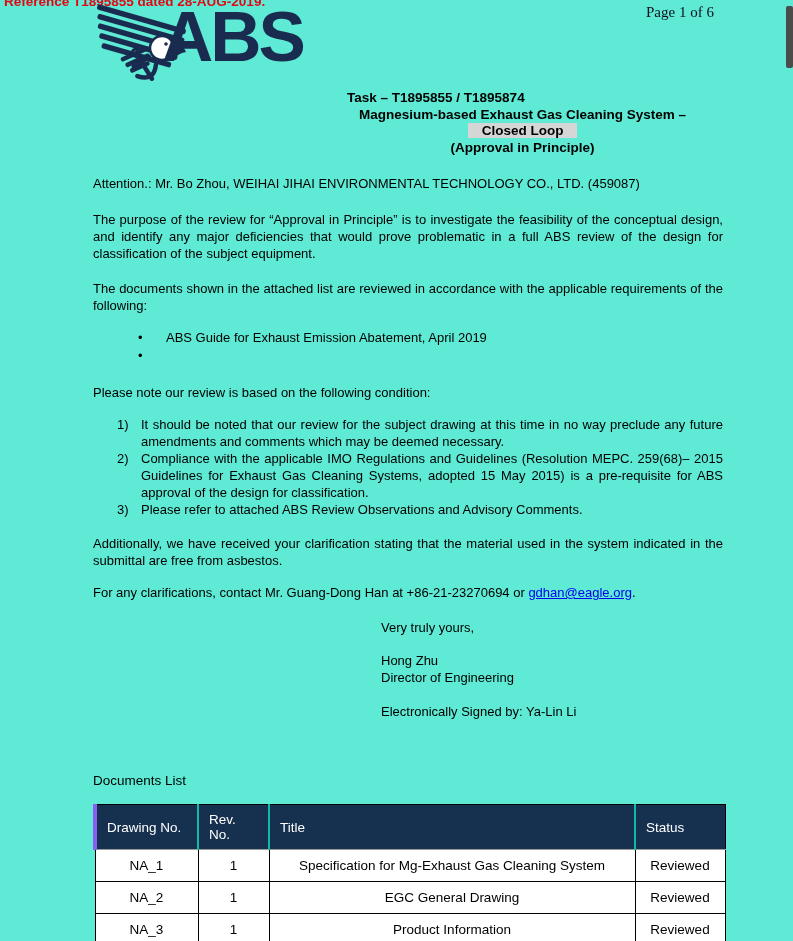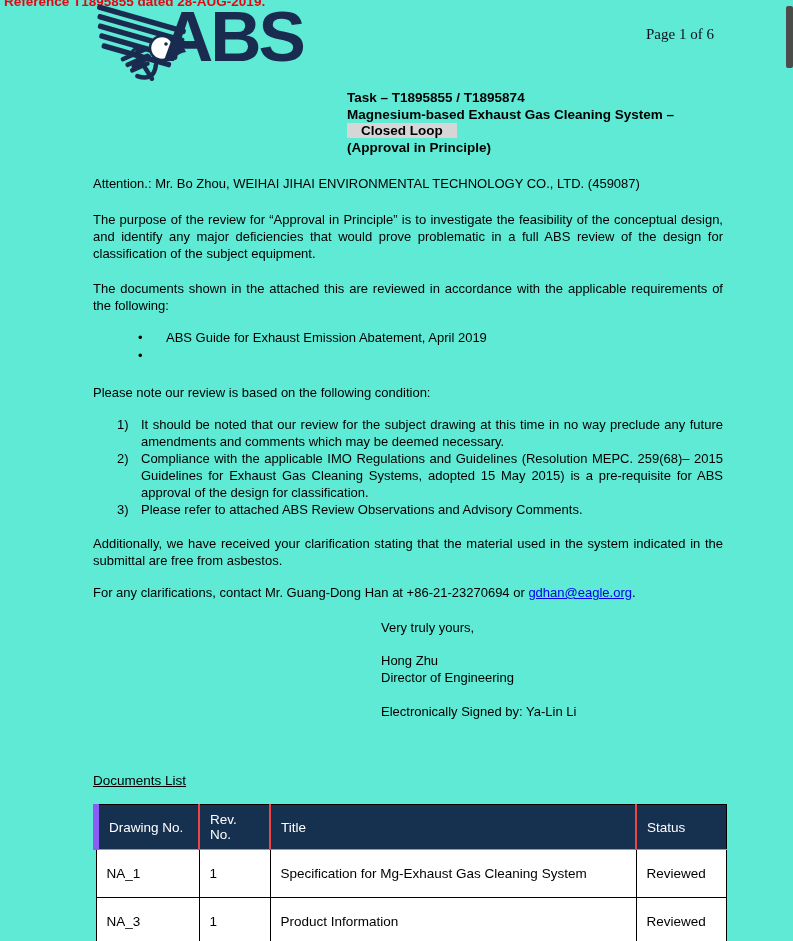--- a/index.html
+++ b/index.html
@@ -12,53 +12,53 @@
     position:absolute;left:4px;top:-6px;font-size:13.5px;font-weight:bold;
     color:#e30613;white-space:nowrap;z-index:1;
   }
   .logo{position:absolute;left:86px;top:0;width:230px;height:90px;z-index:2;}
   .logo svg{position:absolute;left:0;top:2px;}
   .logo-text{
     position:absolute;left:76px;top:-8px;font-size:71px;font-weight:800;
     letter-spacing:-3px;color:#1a2b50;line-height:90px;
   }
   .page-num{
-    position:absolute;left:646px;top:26px;font-family:"Liberation Serif",serif;
+    position:absolute;left:646px;top:4px;font-family:"Liberation Serif",serif;
     font-size:15px;color:#10101f;
   }
   .scroll-thumb{
     position:absolute;right:0;top:6px;width:7px;height:62px;background:#4b4b4b;border-radius:2px;
   }
   
   .task{position:absolute;left:347px;top:90px;font-size:13.5px;font-weight:bold;line-height:16.5px;}
-  .task .indent{}
+  .task .indent{margin-left:12px;text-align:center;}
   .hl{background:#d6d6d6;padding:0 14px;}
   
   .blk{position:absolute;left:93px;width:630px;font-size:13px;line-height:17px;}
   .just{text-align:justify;}
   .nowrap{white-space:nowrap;}
   .bullet-row{position:relative;padding-left:73px;line-height:17.5px;}
   .bullet-row .mk{position:absolute;left:45px;top:0;}
   .num-row{position:relative;padding-left:48px;line-height:17px;text-align:justify;}
   .num-row .mk{position:absolute;left:24px;top:0;}
   .sig{position:absolute;left:381px;font-size:13px;line-height:17px;}
   a.email{color:#0000ee;text-decoration:underline;}
-  .doc-head{position:absolute;left:93px;top:773px;font-size:13.5px;text-decoration:underline;}
+  .doc-head{position:absolute;left:93px;top:773px;font-size:13.5px;}
   
   .tbl-wrap{position:absolute;left:93px;top:804px;}
   table{border-collapse:collapse;width:630px;font-size:13.5px;table-layout:fixed;}
   col.c1{width:103px;} col.c2{width:71px;} col.c3{width:366px;} col.c4{width:90px;}
   th{
     background:#16304f;color:#ffffff;font-weight:normal;text-align:left;
     padding:7px 10px;border-top:1px solid #000;border-bottom:1px solid #9a9a9a;
   }
-  th:first-child{border-left:6px solid #8b5cf6;margin-top:8px;}
+  th:first-child{border-left:4px solid #8b5cf6;margin-top:8px;}
   th:last-child{border-right:1px solid #000;margin-top:37px;}
-  th + th{border-left:2px solid #ef4444;}
-  td{border:1px solid #000;padding:16px 10px;background:#fff;}
+  th + th{border-left:2px solid #14b8a6;}
+  td{border:1px solid #000;padding:8px 10px;background:#fff;text-align:center;}
 </style>
 </head>
 <body>
 
 <div class="page">
 
   <div class="ref-note">Reference T1895855 dated 28-AUG-2019.</div>
 
   <div class="logo">
     <span>
@@ -97,21 +97,21 @@
     <div>Task – T1895855 / T1895874</div>
     <div class="indent">Magnesium-based Exhaust Gas Cleaning System –</div>
     <div class="indent"><span class="hl">Closed Loop</span></div>
     <div class="indent">(Approval in Principle)</div>
   </div>
 
   <div class="blk nowrap" style="top:175px">Attention.: Mr. Bo Zhou, WEIHAI JIHAI ENVIRONMENTAL TECHNOLOGY CO., LTD. (459087)</div>
 
   <div class="blk just" style="top:211px">The purpose of the review for “Approval in Principle” is to investigate the feasibility of the conceptual design, and identify any major deficiencies that would prove problematic in a full ABS review of the design for classification of the subject equipment.</div>
 
-  <div class="blk just" style="top:280px">The documents shown in the attached this are reviewed in accordance with the applicable requirements of the following:</div>
+  <div class="blk just" style="top:280px">The documents shown in the attached list are reviewed in accordance with the applicable requirements of the following:</div>
 
   <div class="blk" style="top:329px">
     <div class="bullet-row">
       <span class="mk">•</span>
       <span>ABS Guide for Exhaust Emission Abatement, April 2019</span>
     </div>
     <div class="bullet-row">
       <span class="mk">•</span>
     </div>
   </div>
@@ -161,20 +161,26 @@
         </tr>
       </thead>
       <tbody>
         <tr>
           <td>NA_1</td>
           <td>1</td>
           <td>Specification for Mg-Exhaust Gas Cleaning System</td>
           <td>Reviewed</td>
         </tr>
         <tr>
+          <td>NA_2</td>
+          <td>1</td>
+          <td>EGC General Drawing</td>
+          <td>Reviewed</td>
+        </tr>
+        <tr>
           <td>NA_3</td>
           <td>1</td>
           <td>Product Information</td>
           <td>Reviewed</td>
         </tr>
         <tr>
           <td>NA_4</td>
           <td>1</td>
           <td>EGC DRAWINGS</td>
           <td>Reviewed</td>

